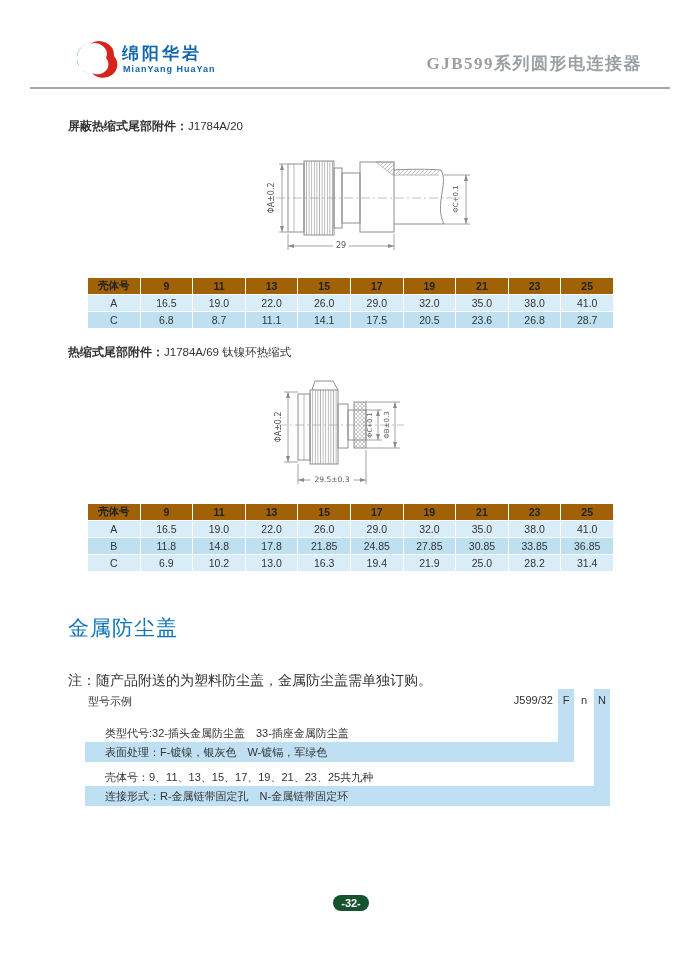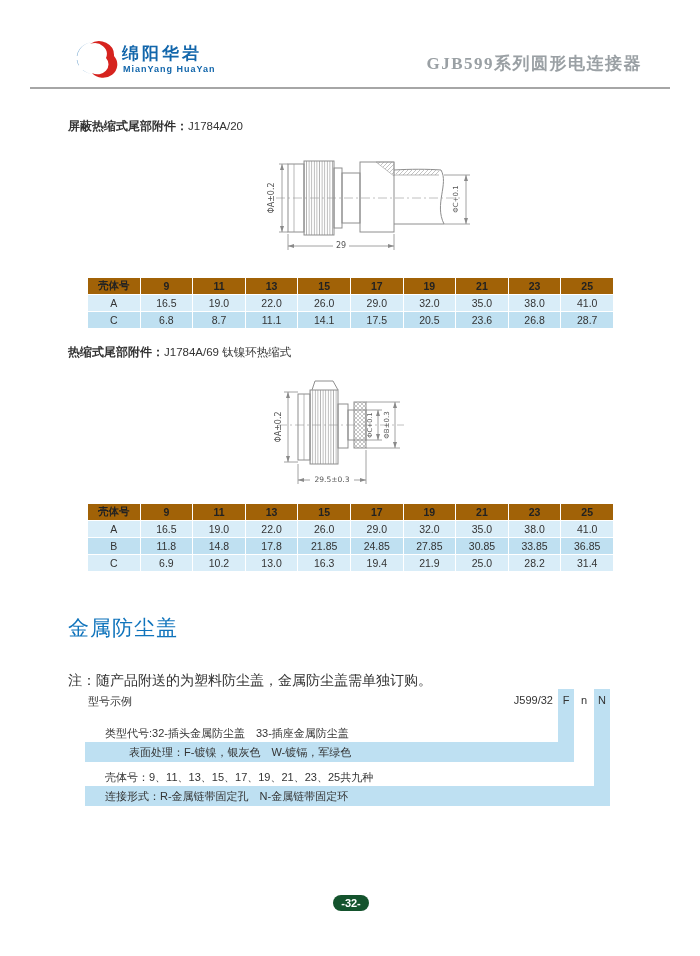--- a/index.html
+++ b/index.html
@@ -261,19 +261,19 @@
   <div class="abs strip" style="left:594px;top:689px;height:117px;"></div>
   <div class="abs band" style="top:742px;width:489px;"></div>
   <div class="abs band" style="top:786px;width:525px;"></div>
 
   <div class="abs code-base">J599/32</div>
   <div class="abs code-letter" style="left:558px;">F</div>
   <div class="abs code-letter" style="left:576px;">n</div>
   <div class="abs code-letter" style="left:594px;">N</div>
 
   <div class="abs model-row" style="top:723px;">类型代号:32-插头金属防尘盖　33-插座金属防尘盖</div>
-  <div class="abs model-row" style="top:742px;margin-left:24px;">表面处理：F-镀镍，银灰色　W-镀镉，军绿色</div>
+  <div class="abs model-row" style="top:742px;">表面处理：F-镀镍，银灰色　W-镀镉，军绿色</div>
   <div class="abs model-row" style="top:767px;">壳体号：9、11、13、15、17、19、21、23、25共九种</div>
   <div class="abs model-row" style="top:786px;">连接形式：R-金属链带固定孔　N-金属链带固定环</div>
 
   <div class="abs footer-pill">-32-</div>
 
 </div>
 
 </body></html>

